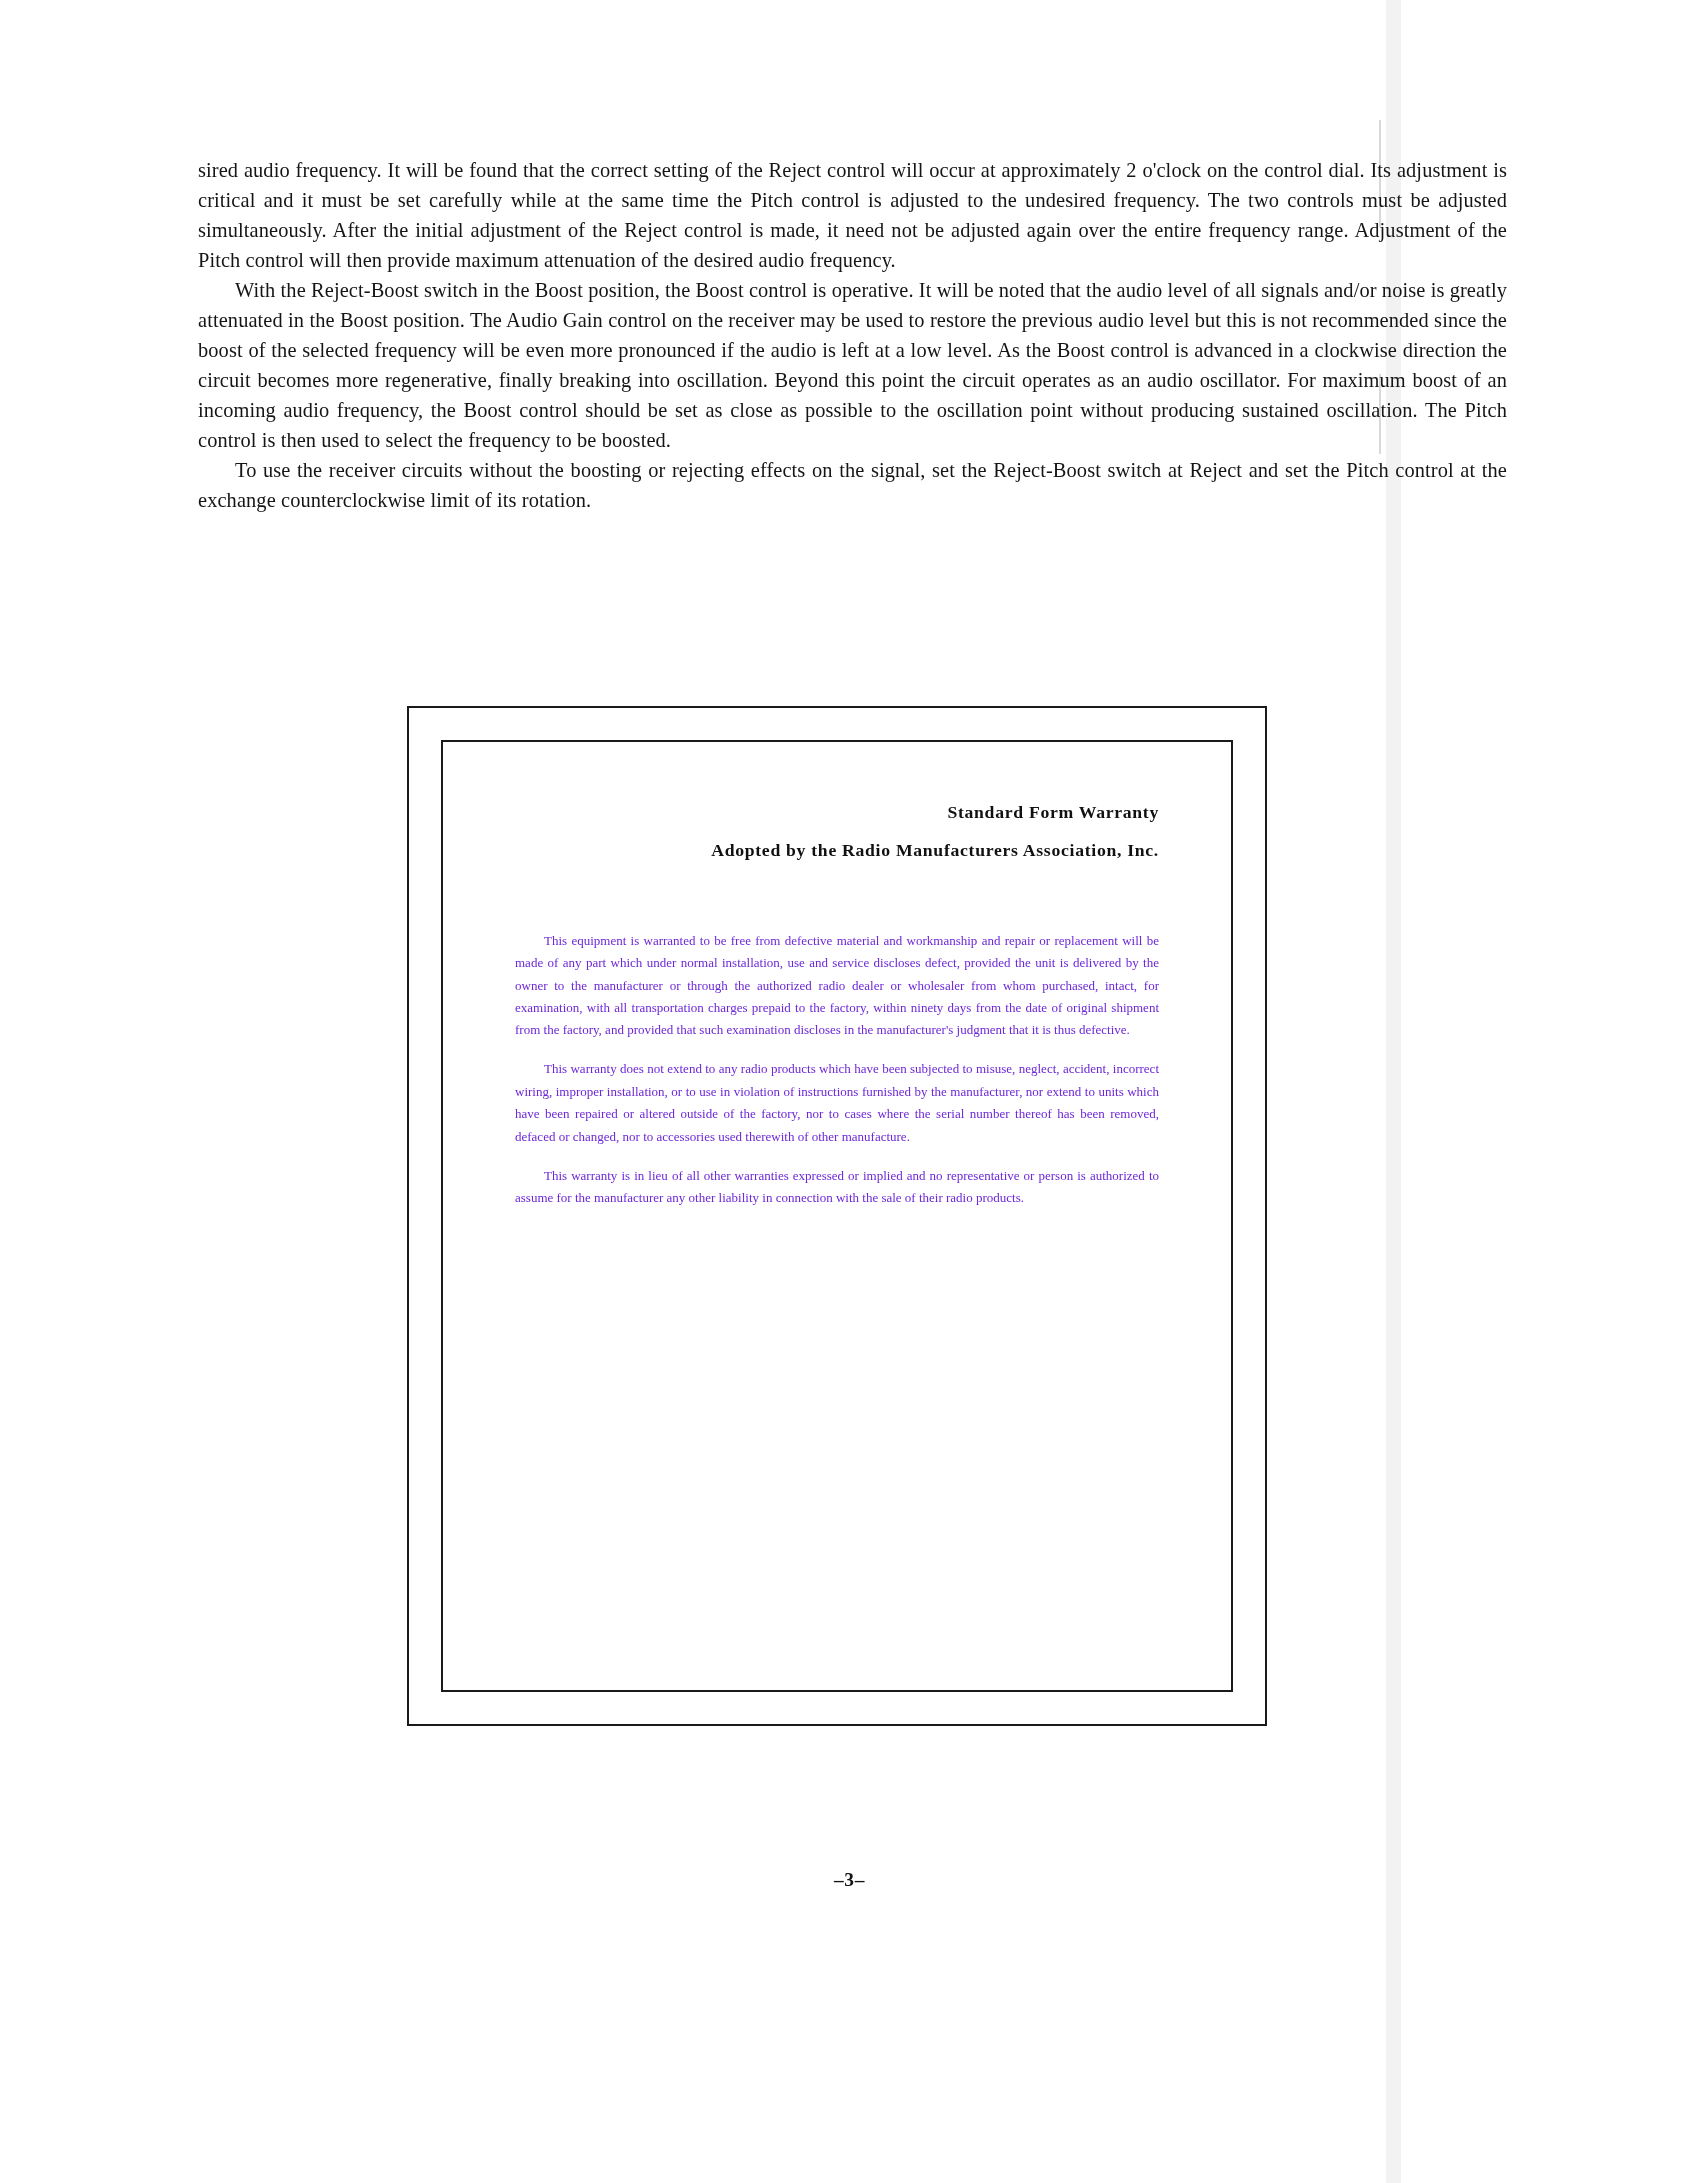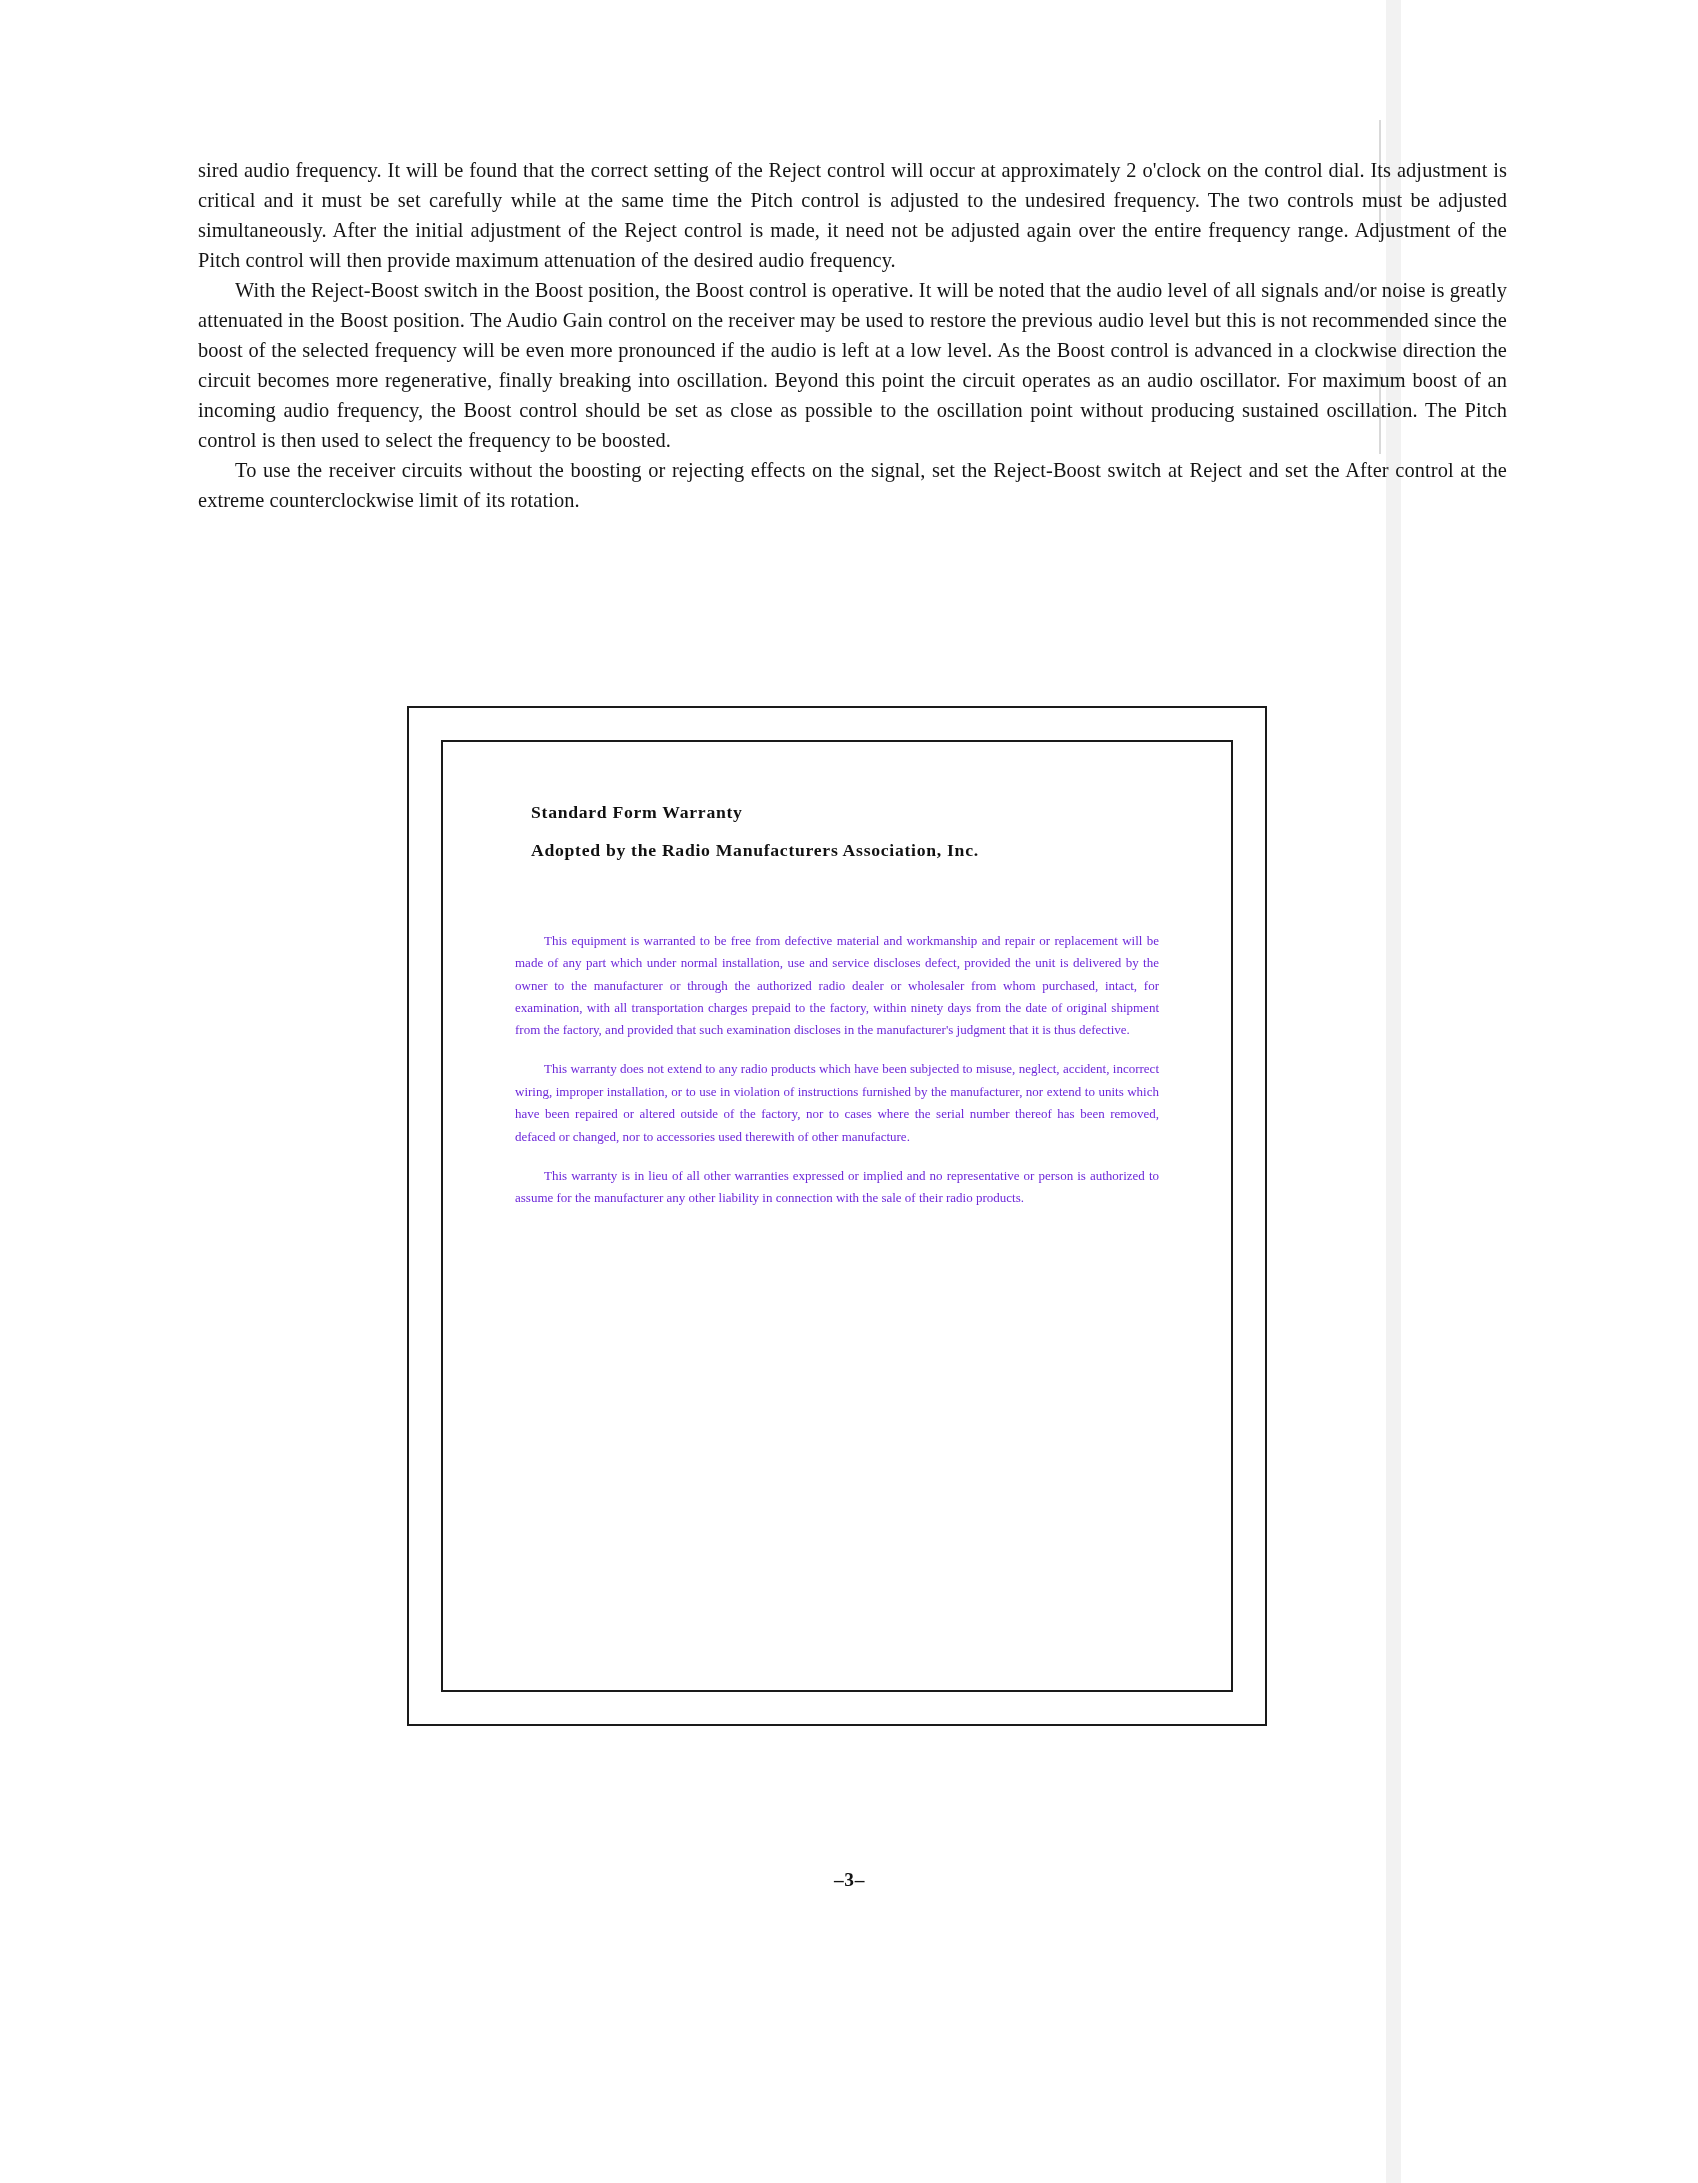--- a/index.html
+++ b/index.html
@@ -81,26 +81,26 @@
     box-sizing: border-box;
   }
   .warranty-content {
     position: absolute;
     left: 72px;
     top: 36px;
     right: 72px;
     bottom: 27px;
   }
   .w-title {
-    text-align: left;
+    text-align: right;
     font-weight: bold;
     font-size: 17.7px;
     letter-spacing: 0.7px;
     color: #111111;
-    margin: 16px;
+    margin: 0;
   }
   .w-title.line1 { margin-top: 24px; }
   .w-title.line2 { margin-top: 16.7px; font-family: Liberation Serif, serif; }
 
   .w-body {
     margin-top: 69px;
     font-size: 13px;
     line-height: 22.4px;
     text-align: justify;
     color: #6d28d9;
@@ -139,21 +139,21 @@
 
 <div class="page">
 
   <div class="scan-edge-right"></div>
   <div class="scan-tick" style="top:120px;height:107px;"></div>
   <div class="scan-tick" style="top:374px;height:80px;"></div>
 
   <div class="bodytext">
     <p class="noindent">sired audio frequency.  It will be found that the correct setting of the Reject control will occur at approximately 2 o'clock on the control dial.  Its adjustment is critical and it must be set carefully while at the same time the Pitch control is adjusted to the undesired frequency.  The two controls must be adjusted simultaneously.  After the initial adjustment of the Reject control is made, it need not be adjusted again over the entire frequency range.  Adjustment of the Pitch control will then provide maximum attenuation of the desired audio frequency.</p>
     <p>With the Reject-Boost switch in the Boost position, the Boost control is operative.  It will be noted that the audio level of all signals and/or noise is greatly attenuated in the Boost position.  The Audio Gain control on the receiver may be used to restore the previous audio level but this is not recommended since the boost of the selected frequency will be even more pronounced if the audio is left at a low level.  As the Boost control is advanced in a clockwise direction the circuit becomes more regenerative, finally breaking into oscillation.  Beyond this point the circuit operates as an audio oscillator.  For maximum boost of an incoming audio frequency, the Boost control should be set as close as possible to the oscillation point without producing sustained oscillation.  The Pitch control is then used to select the frequency to be boosted.</p>
-    <p>To use the receiver circuits without the boosting or rejecting effects on the signal, set the Reject-Boost switch at Reject and set the After control at the extreme counterclockwise limit of its rotation.</p>
+    <p>To use the receiver circuits without the boosting or rejecting effects on the signal, set the Reject-Boost switch at Reject and set the Pitch control at the exchange counterclockwise limit of its rotation.</p>
   </div>
 
   <div class="warranty-outer">
     <div class="warranty-inner">
       <div class="warranty-content">
         <div class="w-title line1">Standard Form Warranty</div>
         <div class="w-title line2">Adopted by the Radio Manufacturers Association, Inc.</div>
 
         <div class="w-body">
           <p>This equipment is warranted to be free from defective material and workmanship and repair or replacement will be made of any part which under normal installation, use and service discloses defect, provided the unit is delivered by the owner to the manufacturer or through the authorized radio dealer or wholesaler from whom purchased, intact, for examination, with all transportation charges prepaid to the factory, within ninety days from the date of original shipment from the factory, and provided that such examination discloses in the manufacturer's judgment that it is thus defective.</p>

